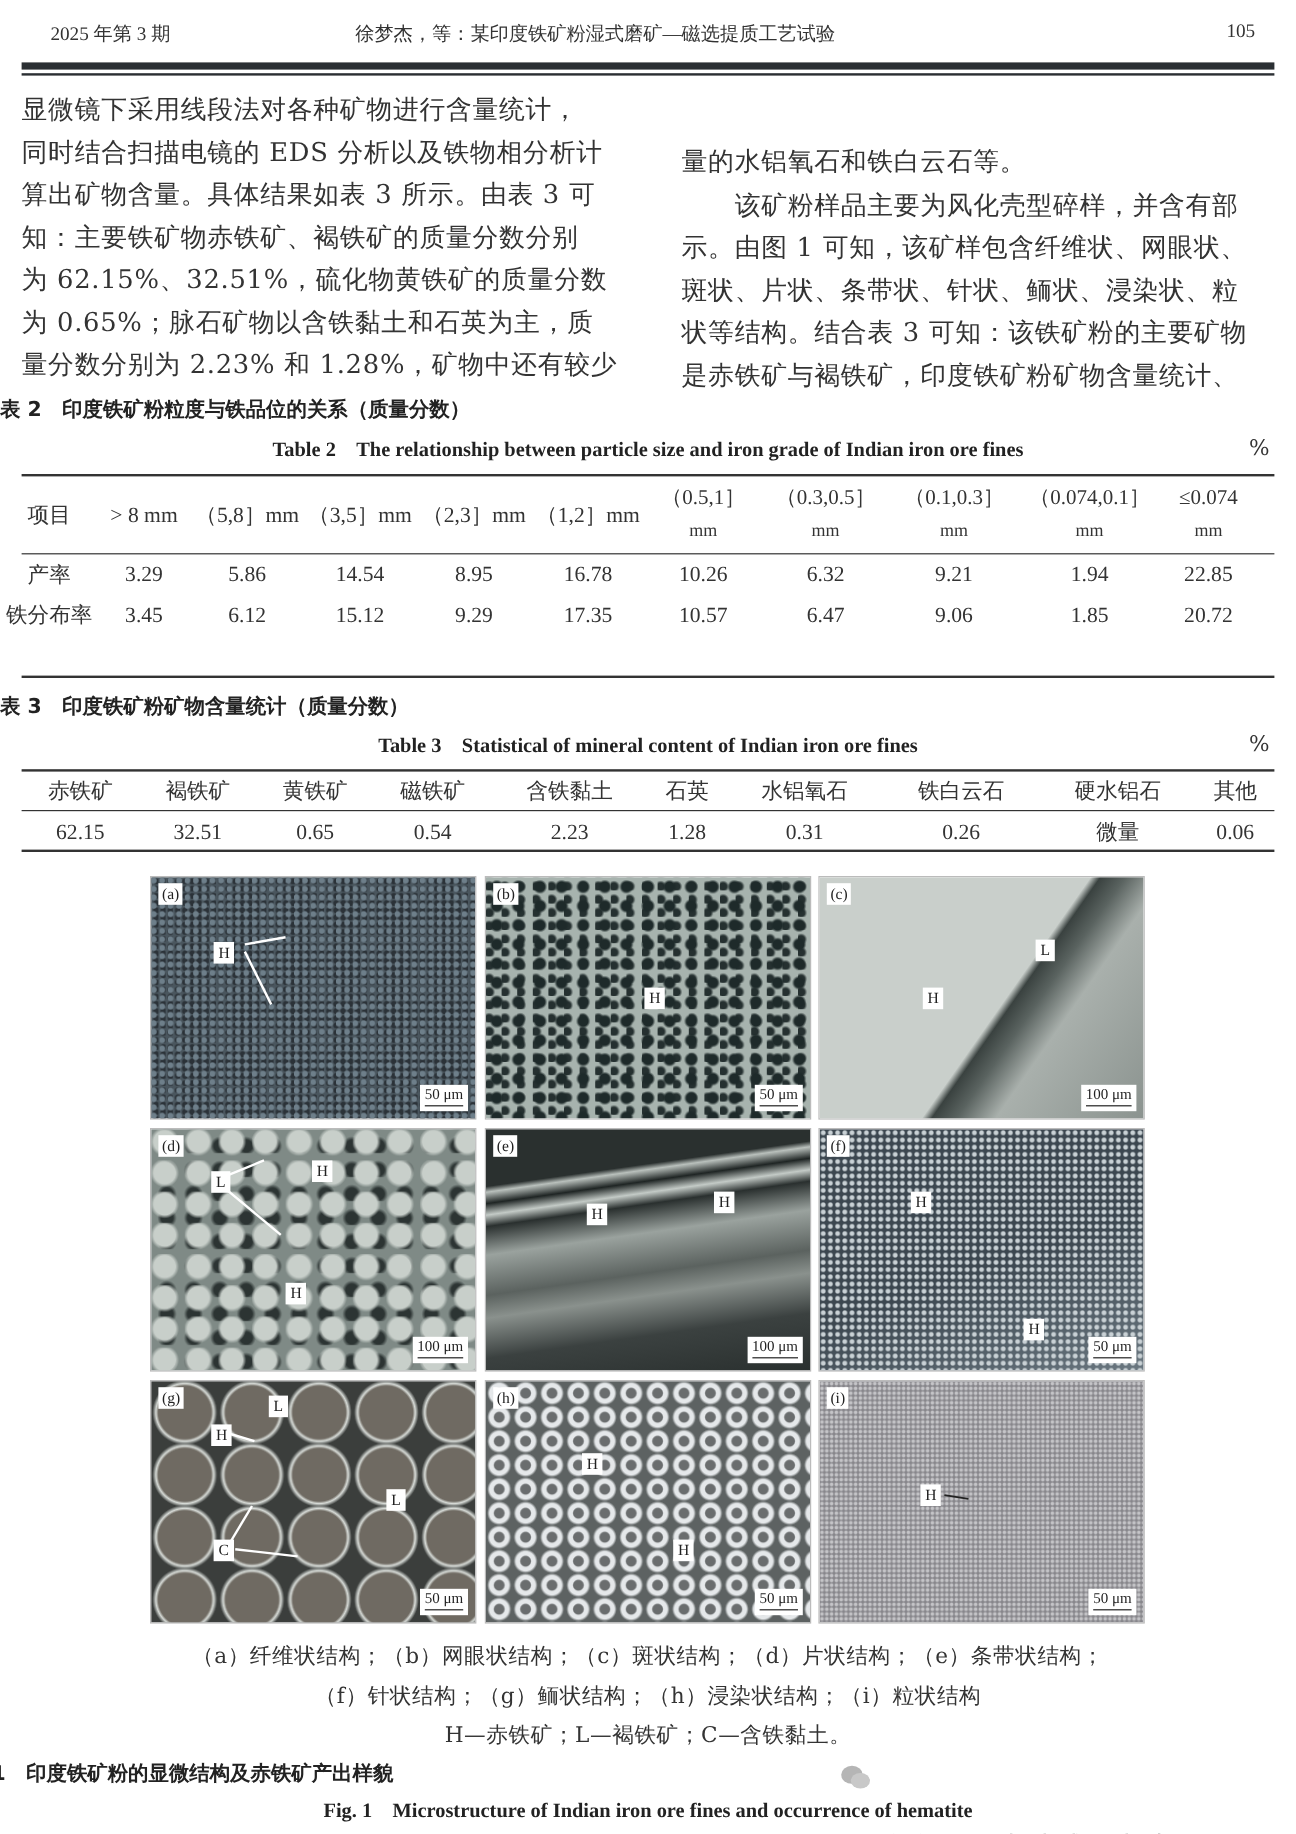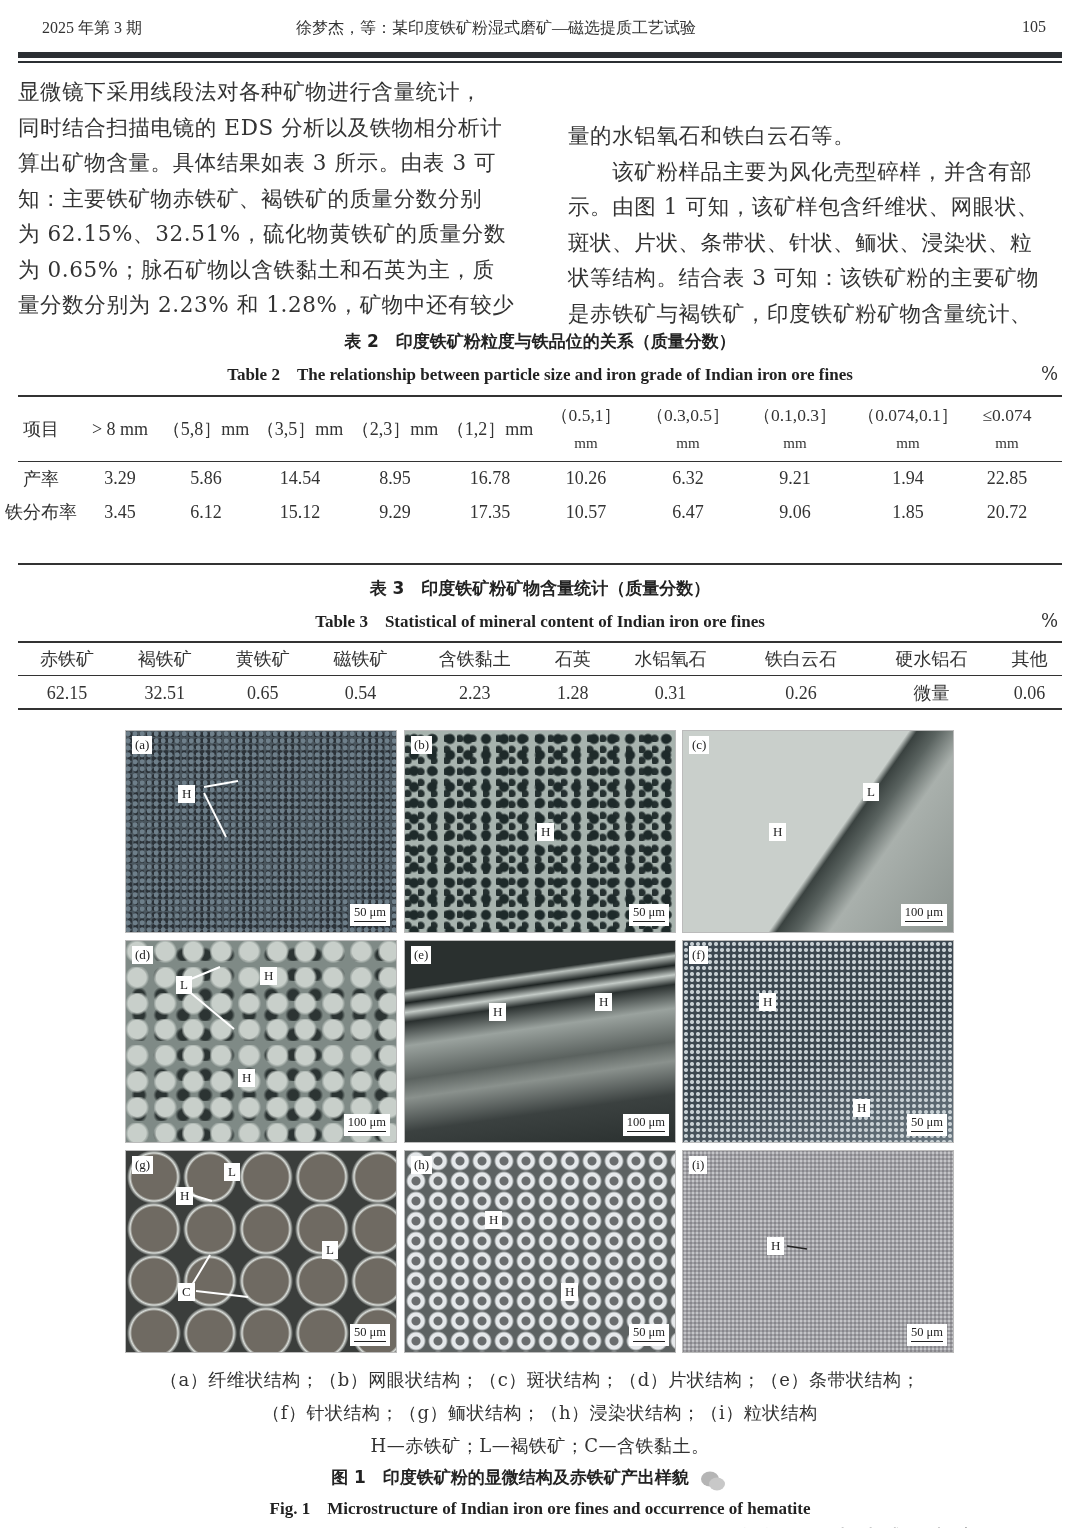--- a/index.html
+++ b/index.html
@@ -7,21 +7,21 @@
          font-family:"DejaVu Serif","Liberation Serif",serif; color:#2a2a2a; }
   .abs { position:absolute; }
   
   .hdr { top:18px; font-size:16px; color:#333; font-family:"Liberation Serif","DejaVu Serif",serif; }
   .rule-thick { left:18px; width:1044px; top:52px; height:6px; background:#2b2f33; }
   .rule-thin { left:18px; width:1044px; top:61px; height:1.5px; background:#2b2f33; }
   
   .col { top:74px; font-size:21.5px; line-height:35.5px; color:#333; letter-spacing:0.6px; }
   .col p { margin:0; white-space:nowrap; }
   
-  .cap-cn { font-size:17px; font-weight:bold; color:#222; font-family:"DejaVu Sans","Liberation Sans",sans-serif; text-align:center; left:0; width:1080px; }
+  .cap-cn { font-size:17px; font-weight:bold; color:#222; font-family:"DejaVu Sans","Liberation Sans",sans-serif; left:0; width:1080px; }
   .cap-en { font-size:17px; font-weight:bold; color:#222; font-family:"Liberation Serif","DejaVu Serif",serif; text-align:center; left:0; width:1080px; }
   .pct { font-size:18px; color:#333; right:22px; }
   .hline { left:18px; width:1044px; background:#333; }
   
   table { border-collapse:collapse; font-family:"Liberation Serif","DejaVu Serif",serif; color:#333; }
   td { text-align:center; padding:0; white-space:nowrap; font-size:18px; }
   .t2 { left:2px; width:1044px; top:396px; }
   .t2 td.h2 { line-height:27px; font-size:17.5px; }
   .t2 tr.hd td { height:66px; }
   .t2 tr.dr td { height:33.5px; }

